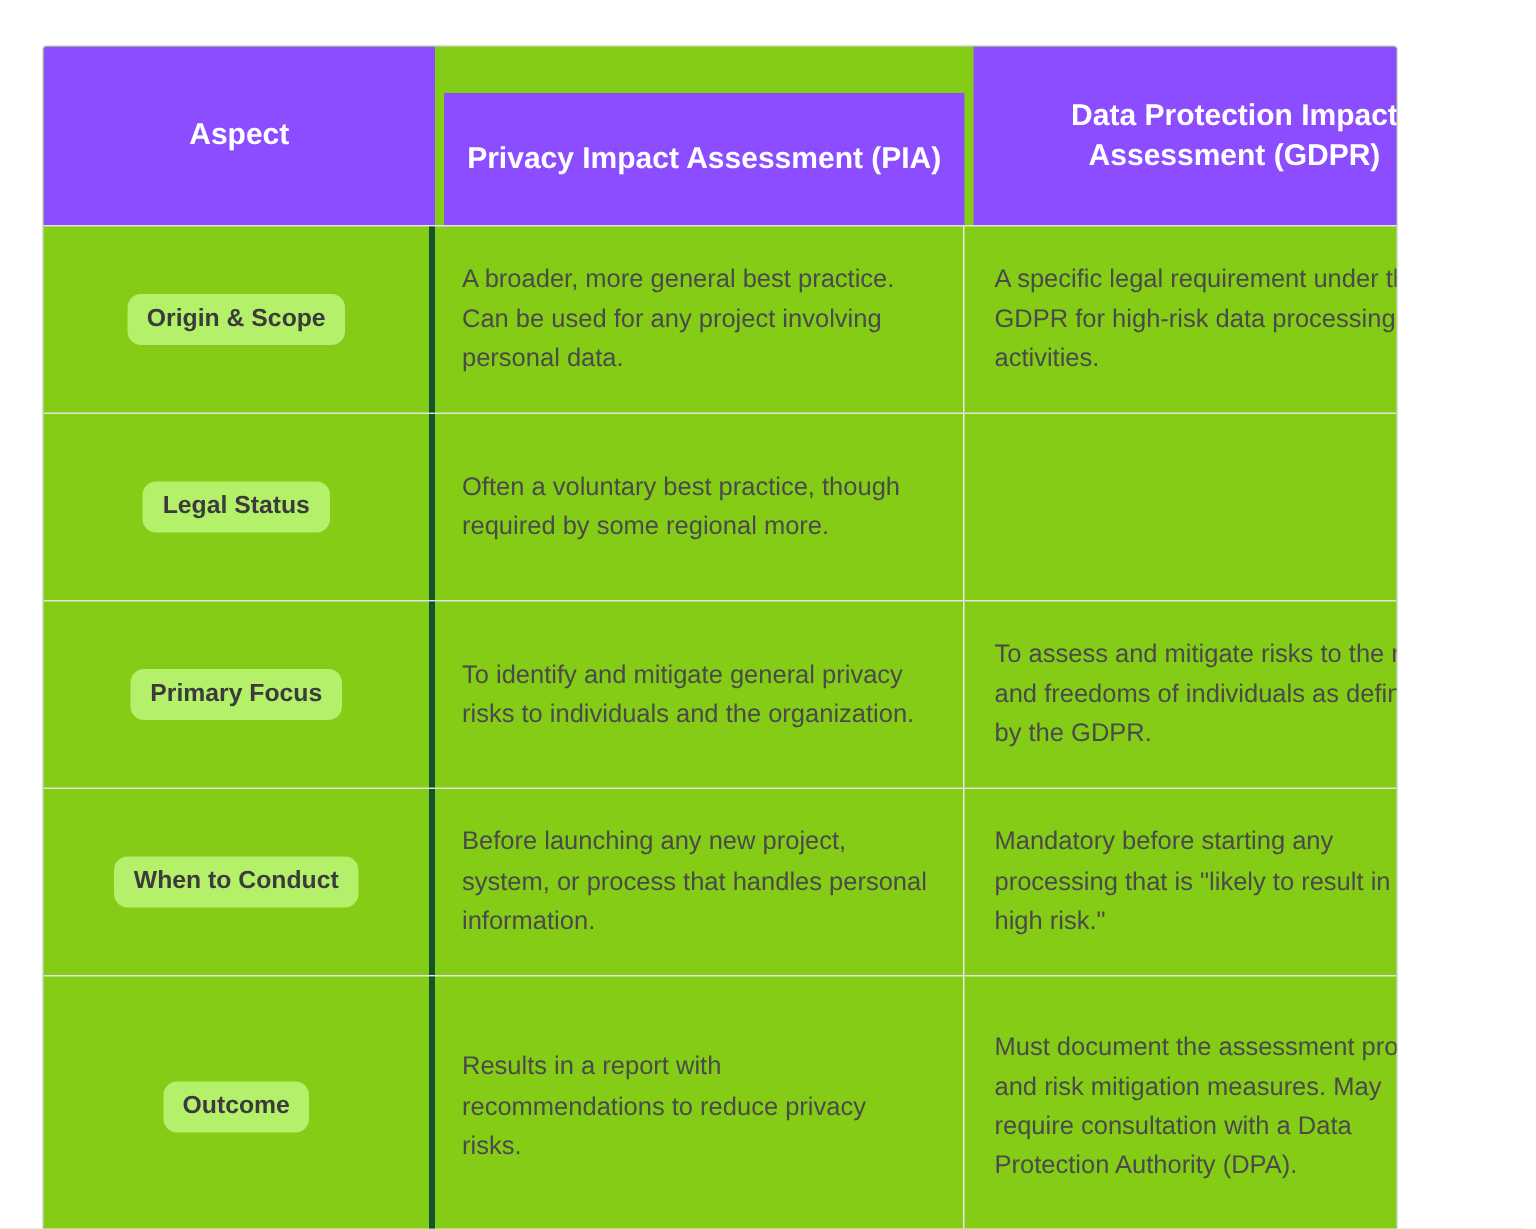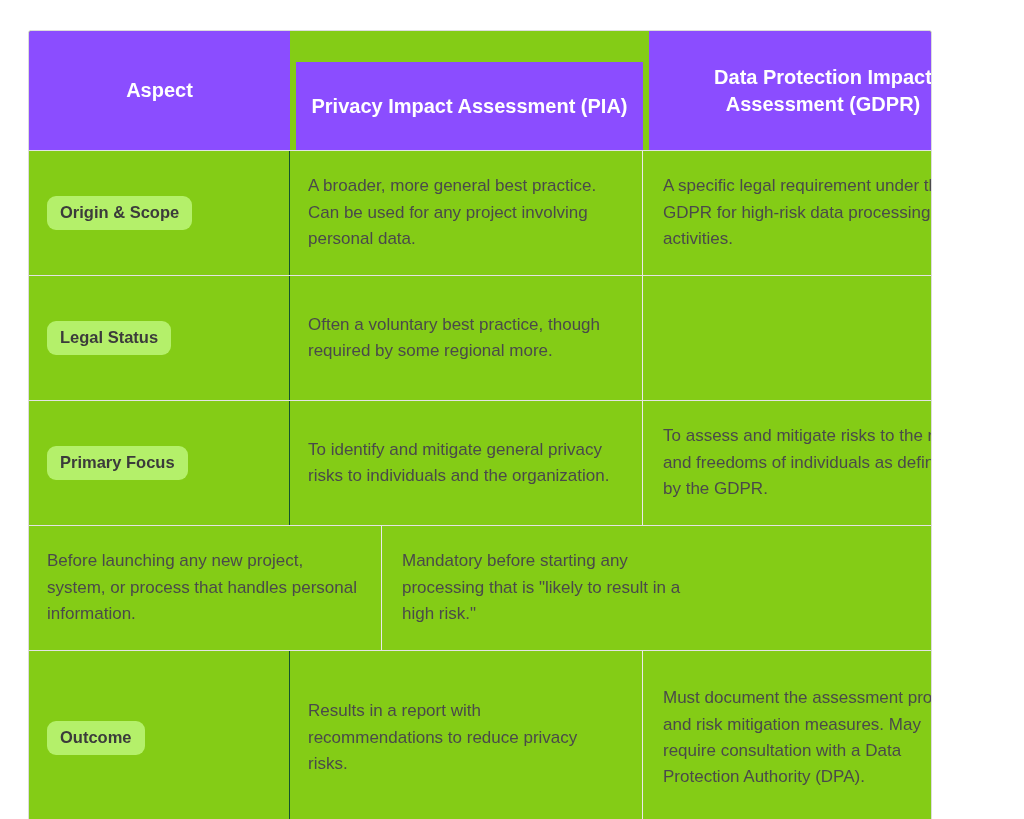--- a/index.html
+++ b/index.html
@@ -55,22 +55,22 @@
     align-items: center;
   }
   .tr:first-child { border-top: 1px solid #e3e3e3; }
   .td {
     padding: 14px 18px;
     display: flex;
     align-items: center;
   }
   .td-aspect {
     width: 261px; flex: 0 0 261px;
-    justify-content: flex-start;
-    border-right: 1px solid #14532d;
+    justify-content: center;
+    border-right: 4px solid #14532d;
     align-self: stretch;
   }
   .td-pia {
     width: 353px; flex: 0 0 353px;
     border-right: 1px solid #e9e9e9;
     align-self: stretch;
     padding-left: 18px;
     padding-right: 24px;
   }
   .td-dpia {
@@ -144,20 +144,23 @@
         </div>
         <div class="td td-pia">
           <span class="cell-text">To identify and mitigate general privacy risks to individuals and the organization.</span>
         </div>
         <div class="td td-dpia">
           <span class="cell-text">To assess and mitigate risks to the rights and freedoms of individuals as defined by the GDPR.</span>
         </div>
       </div>
 
       <div class="tr">
+        <div class="td td-aspect">
+          <span class="badge">When to Conduct</span>
+        </div>
         <div class="td td-pia">
           <span class="cell-text">Before launching any new project, system, or process that handles personal information.</span>
         </div>
         <div class="td td-dpia">
           <span class="cell-text">Mandatory before starting any processing that is "likely to result in a high risk."</span>
         </div>
       </div>
 
       <div class="tr row-tall">
         <div class="td td-aspect">

